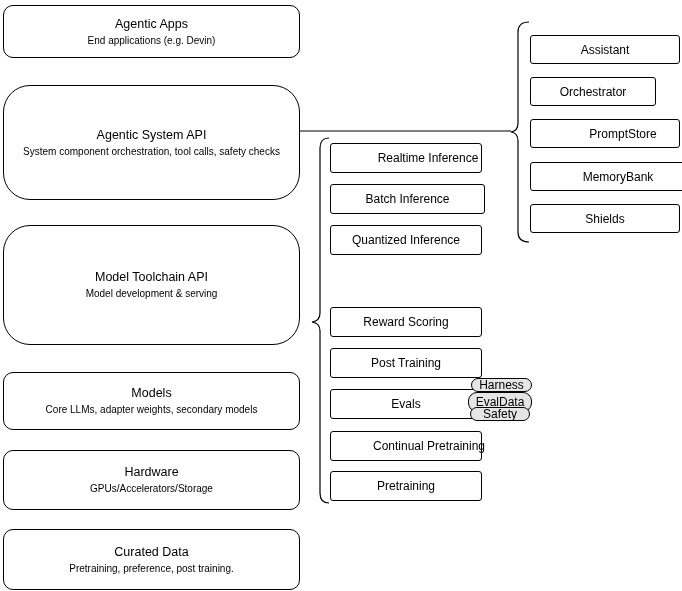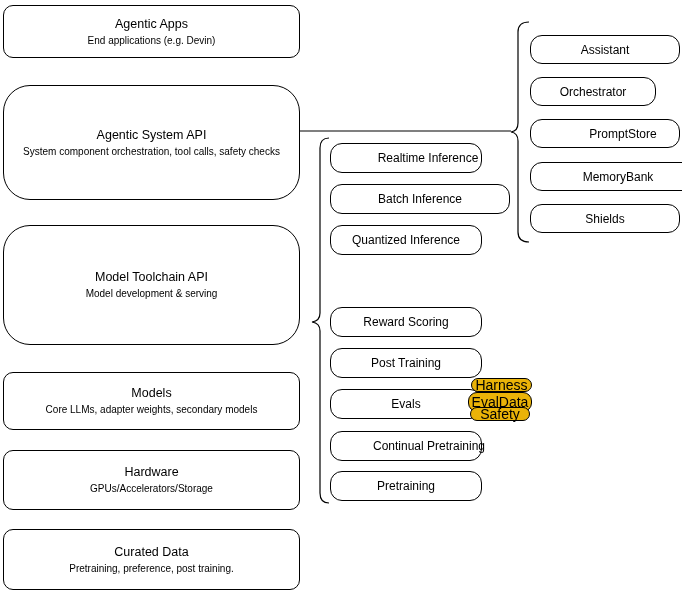--- a/index.html
+++ b/index.html
@@ -44,31 +44,31 @@
     margin-top: 2px;
     white-space: nowrap;
   }
   .node .label {
     font-size: 12px;
     line-height: 14px;
     white-space: nowrap;
   }
   .big-radius   { border-radius: 27px; }
   .small-radius { border-radius: 10px; }
-  .mid-radius   { border-radius: 12px; }
+  .mid-radius   { border-radius: 3px; }
   .pill {
     position: absolute;
     box-sizing: border-box;
-    background: #eab308;
+    background: #e5e5e5;
     border: 1px solid #000000;
     border-radius: 9px;
     display: flex;
     align-items: center;
     justify-content: center;
-    font-size: 14px;
+    font-size: 12px;
     color: #000000;
     z-index: 5;
     white-space: nowrap;
   }
 </style>
 </head>
 <body>
 
 <div class="canvas">
 
@@ -104,21 +104,21 @@
   </div>
 
   <div class="node small-radius" style="left:3px; top:529px; width:297px; height:61px;">
     <div class="title">Curated Data</div>
     <div class="subtitle">Pretraining, preference, post training.</div>
   </div>
 
   <div class="node mid-radius" style="left:330px; top:143px; width:152px; height:30px;padding-left:44px;">
     <div class="label">Realtime Inference</div>
   </div>
-  <div class="node mid-radius" style="left:330px; top:184px; width:180px; height:30px;">
+  <div class="node mid-radius" style="left:330px; top:184px; width:155px; height:30px;">
     <div class="label">Batch Inference</div>
   </div>
   <div class="node mid-radius" style="left:330px; top:225px; width:152px; height:30px;text-align:right;">
     <div class="label">Quantized Inference</div>
   </div>
   <div class="node mid-radius" style="left:330px; top:307px; width:152px; height:30px;">
     <div class="label">Reward Scoring</div>
   </div>
   <div class="node mid-radius" style="left:330px; top:348px; width:152px; height:30px;">
     <div class="label">Post Training</div>

